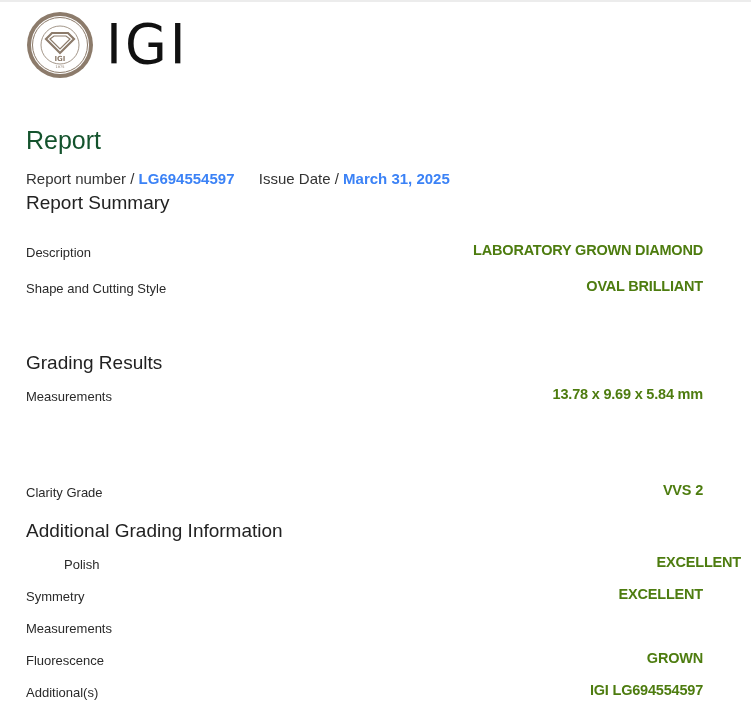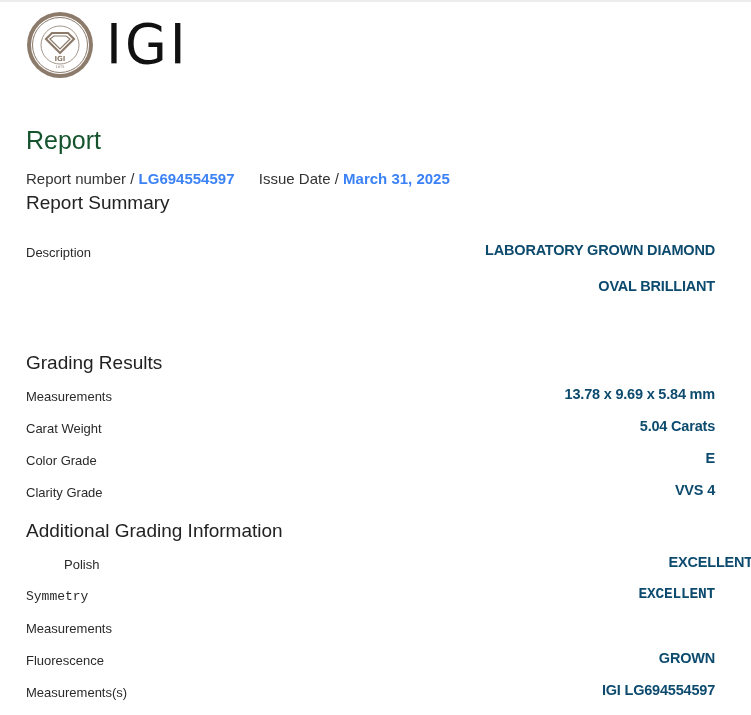--- a/index.html
+++ b/index.html
@@ -22,21 +22,21 @@
     }
 
     .title { position: absolute; left: 26px; top: 126px; font-size: 25px; font-weight: 400; color: #14532d; }
     .meta { position: absolute; left: 26px; top: 170px; font-size: 15px; color: #333; white-space: nowrap; }
     .meta b { font-weight: 700; color: #3b82f6; }
     .meta .gap { display: inline-block; width: 16px; }
 
     .section-title { position: absolute; left: 26px; font-size: 19px; font-weight: 400; color: #222; }
     .row { position: absolute; left: 26px; width: 693px; height: 20px; }
     .row .label { position: absolute; left: 0; font-size: 13px; color: #2a2a2a; }
-    .row .value { position: absolute; right: 4px; font-size: 14.5px; font-weight: 700; color: #0c4a6e; letter-spacing: -0.2px; }
+    .row .value { position: absolute; right: 16px; font-size: 14.5px; font-weight: 700; color: #4d7c0f; letter-spacing: -0.2px; }
   </style>
 </head>
 <body>
 
 <div class="page">
   <div class="topline"></div>
 
   <div class="logo">
     <svg class="seal" viewBox="0 0 68 68">
       <g fill="#8c7b6b">
@@ -64,55 +64,48 @@
     <span>Issue Date /</span>
     <b>March 31, 2025</b>
   </div>
 
   <h2 class="section-title" style="top:192px;">Report Summary</h2>
   <div class="row" style="top:245px;">
     <span class="label">Description</span>
     <span class="value" style="top:-3px;">LABORATORY GROWN DIAMOND</span>
   </div>
   <div class="row" style="top:281px;">
+    <span class="label">Shape and Cutting Style</span>
     <span class="value" style="top:-3px;">OVAL BRILLIANT</span>
   </div>
 
   <h2 class="section-title" style="top:352px;">Grading Results</h2>
   <div class="row" style="top:389px;">
     <span class="label">Measurements</span>
     <span class="value" style="top:-3px;text-align:center;">13.78 x 9.69 x 5.84 mm</span>
   </div>
-  <div class="row" style="top:421px;">
-    <span class="label">Carat Weight</span>
-    <span class="value" style="top:-3px;">5.04 Carats</span>
-  </div>
-  <div class="row" style="top:453px;">
-    <span class="label">Color Grade</span>
-    <span class="value" style="top:-3px;">E</span>
-  </div>
   <div class="row" style="top:485px;">
     <span class="label">Clarity Grade</span>
-    <span class="value" style="top:-3px;">VVS 4</span>
+    <span class="value" style="top:-3px;">VVS 2</span>
   </div>
 
   <h2 class="section-title" style="top:520px;">Additional Grading Information</h2>
   <div class="row" style="top:557px;margin-left:38px;">
     <span class="label">Polish</span>
     <span class="value" style="top:-3px;">EXCELLENT</span>
   </div>
-  <div class="row" style="top:589px;font-family:Liberation Mono, monospace;">
+  <div class="row" style="top:589px;">
     <span class="label">Symmetry</span>
     <span class="value" style="top:-3px;">EXCELLENT</span>
   </div>
   <div class="row" style="top:621px;">
     <span class="label">Measurements</span>
     <span class="value" style="top:-3px;"></span>
   </div>
   <div class="row" style="top:653px;">
     <span class="label">Fluorescence</span>
     <span class="value" style="top:-3px;">GROWN</span>
   </div>
   <div class="row" style="top:685px;">
-    <span class="label">Measurements(s)</span>
+    <span class="label">Additional(s)</span>
     <span class="value" style="top:-3px;margin-left:28px;">IGI LG694554597</span>
   </div>
 </div>
 
 </body></html>

